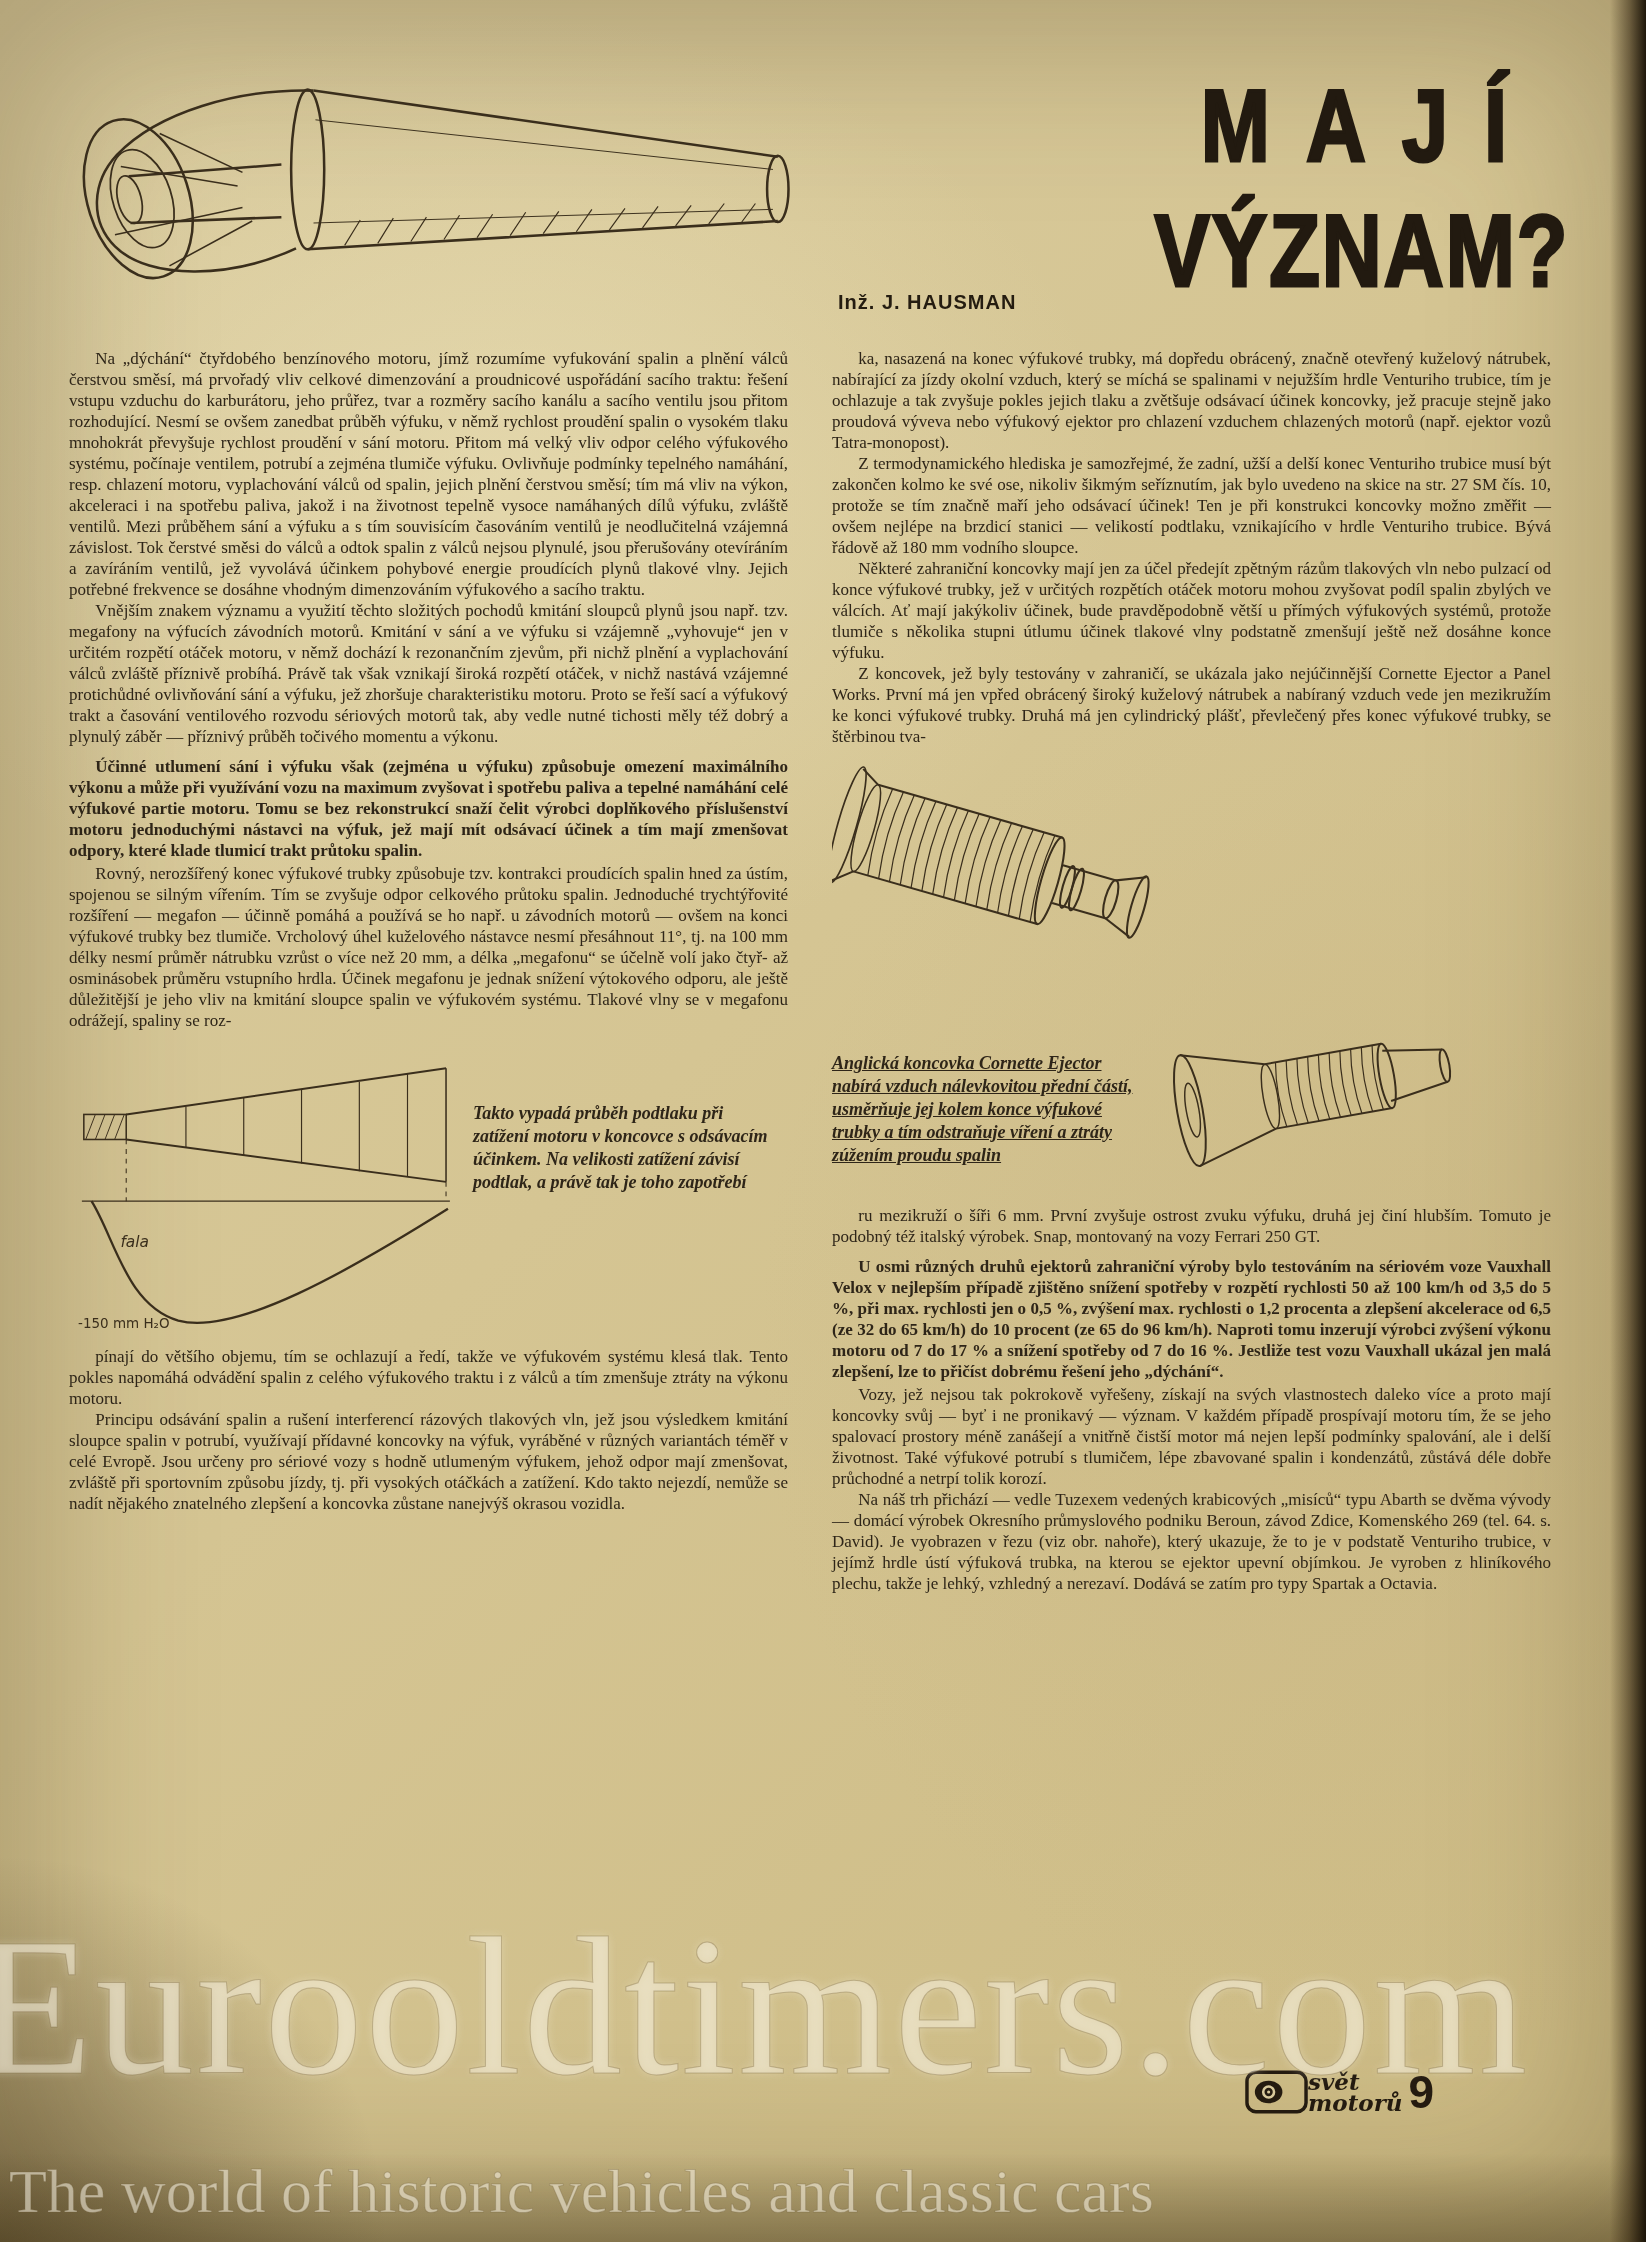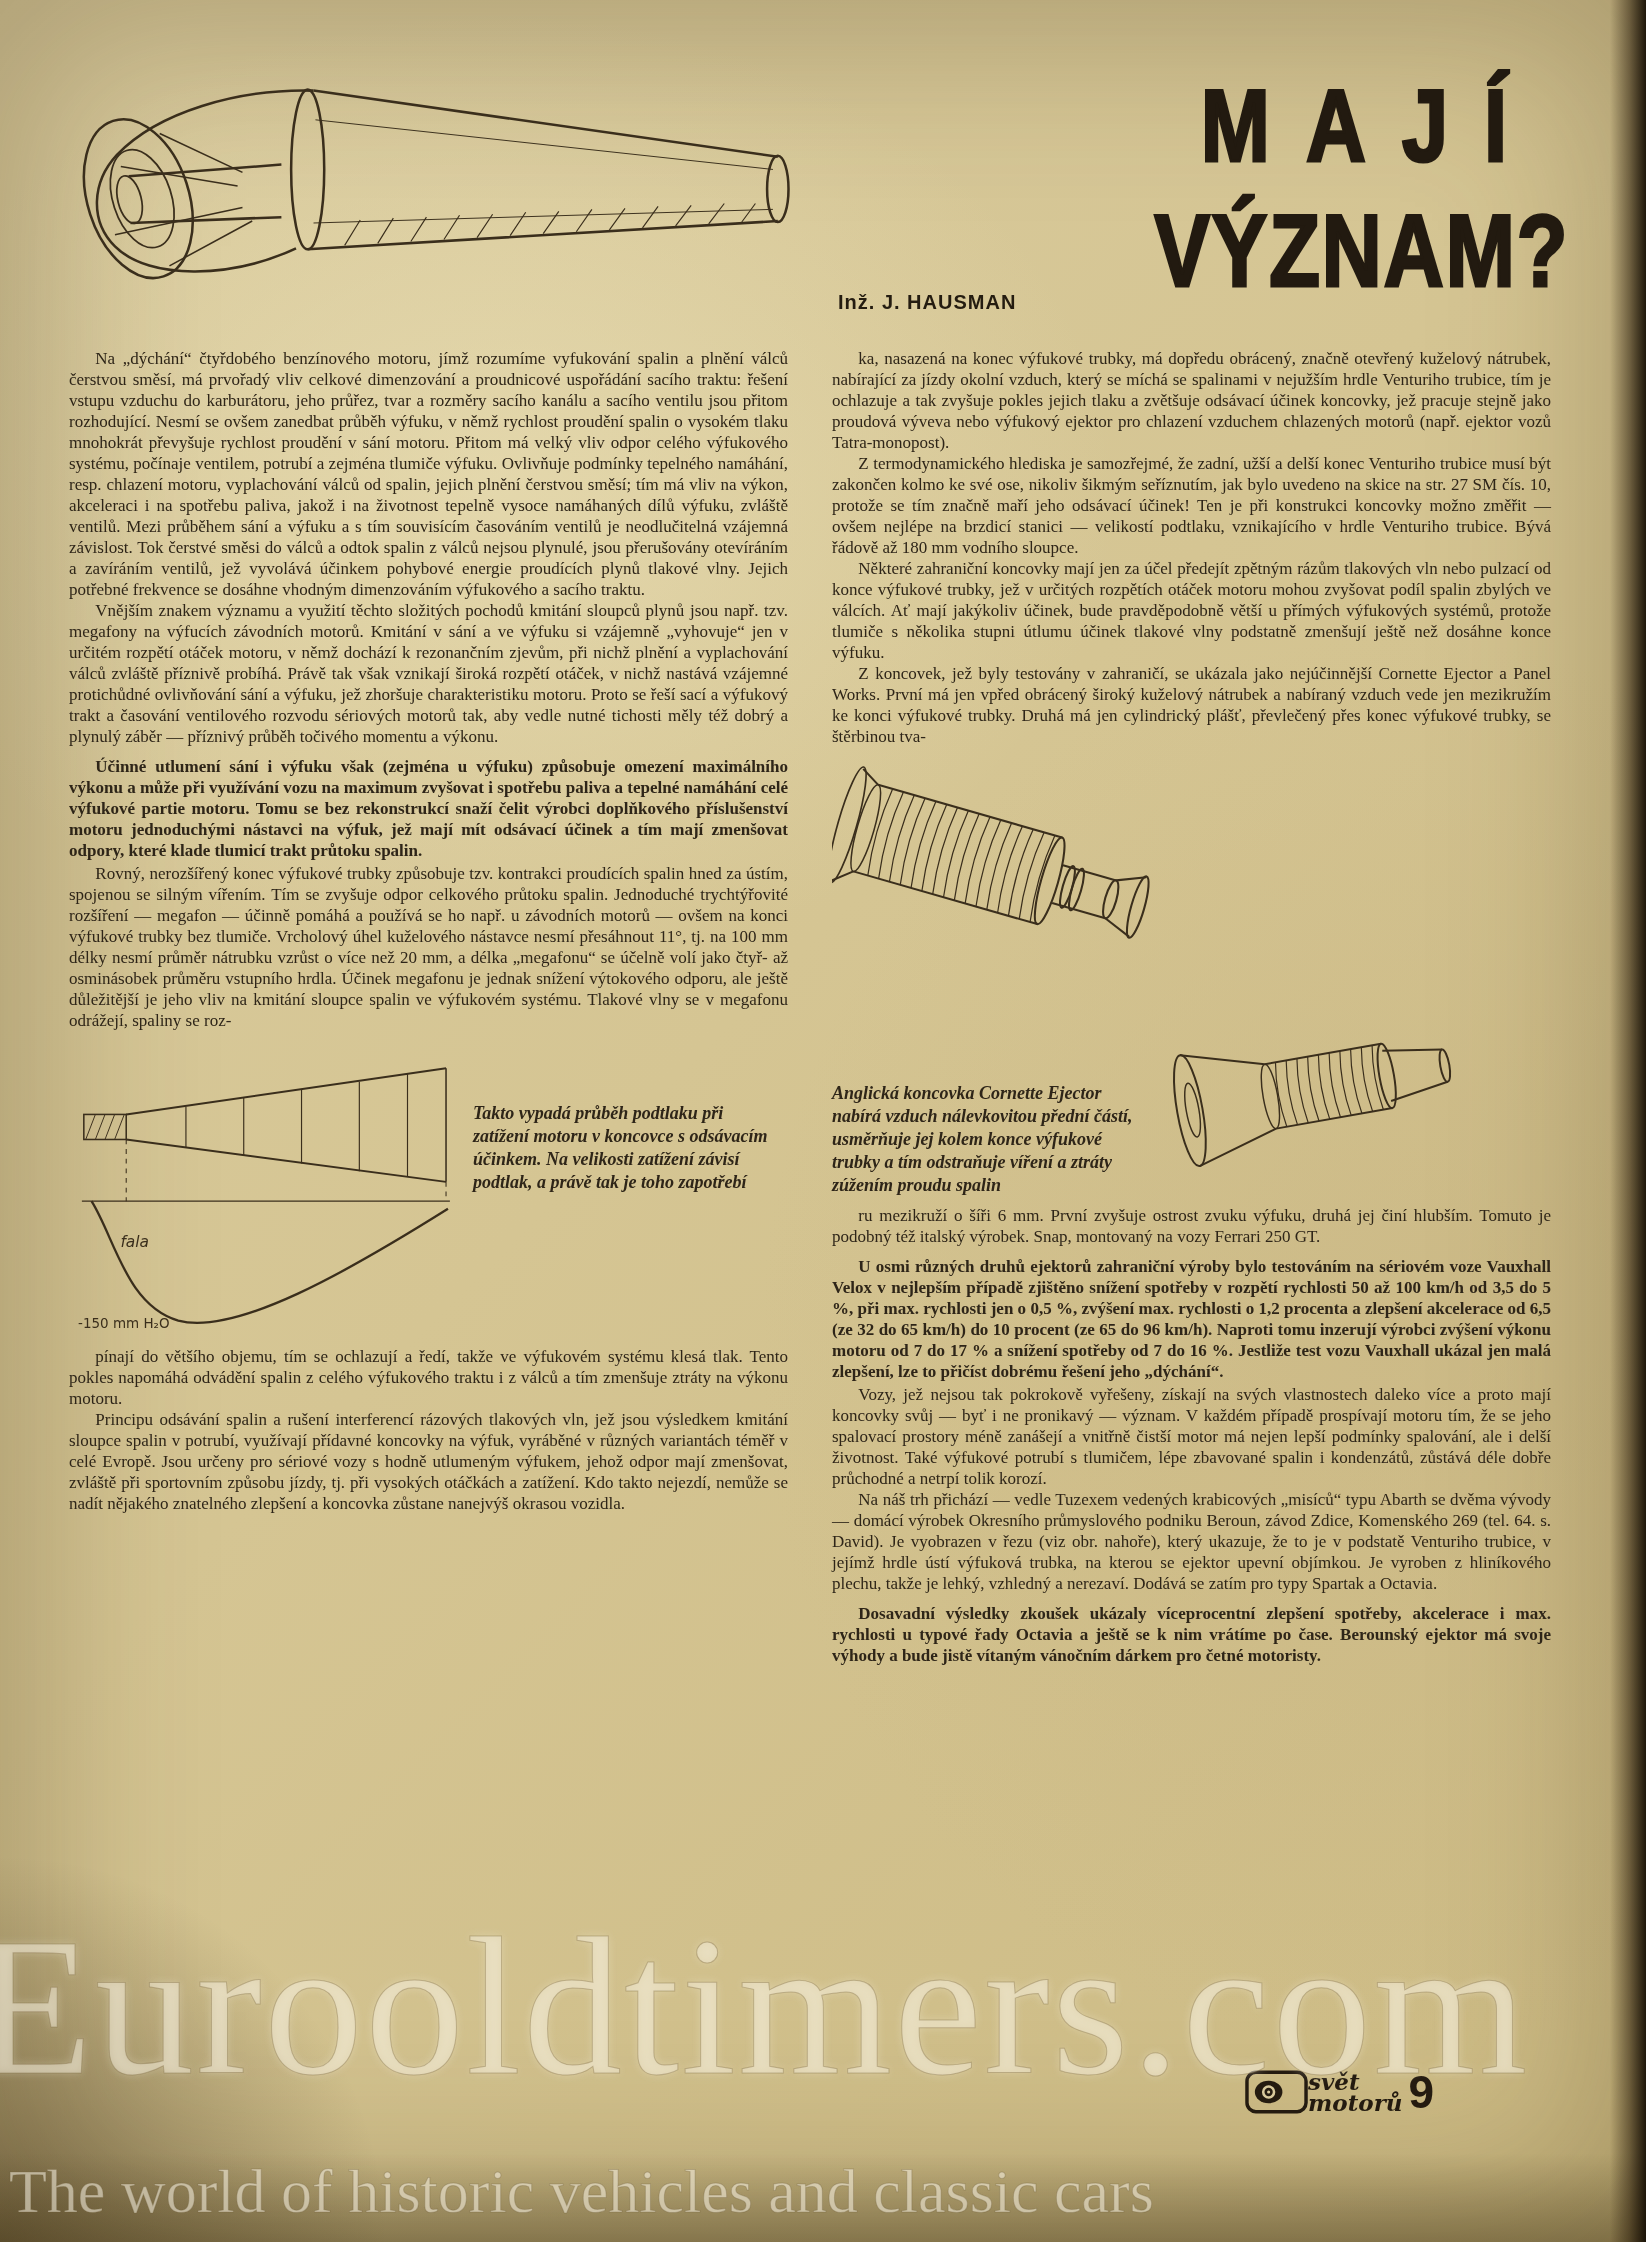--- a/index.html
+++ b/index.html
@@ -42,21 +42,21 @@
     font-style:italic; font-weight:bold;
     font-size:18px; line-height:23px; text-align:left; text-indent:0;
   }
   
   .diagram-row { display:flex; gap:16px; margin:16px 0 10px; align-items:flex-start; }
   .diagram-row .cap { width:297px; padding-top:55px; }
   
   .illu-block { margin:10px 0 8px; }
   .illu-row1 { display:flex; gap:18px; align-items:flex-start; }
   .illu-row1 .cap { width:297px; padding-top:26px; }
-  .illu-row2 { display:flex; gap:20px; align-items:flex-end; margin-top:-34px; }
+  .illu-row2 { display:flex; gap:20px; align-items:center; margin-top:-34px;text-decoration:underline; }
   .illu-row2 .cap { width:307px; padding-top:63px; font-weight:bold; }
   .svgtxt { font-family:"DejaVu Sans", sans-serif; font-style:italic; font-size:16px; }
   .svgtxt2 { font-family:"DejaVu Sans", sans-serif; font-size:14px; }
   
   .footer {
     position:absolute; left:1245px; top:2065px; z-index:3;
     display:flex; align-items:center; color:#241b10;
   }
   .logo-text {
     font-family:"DejaVu Serif", serif; font-style:italic; font-weight:bold;
@@ -199,21 +199,20 @@
               <ellipse cx="315" cy="140" rx="5" ry="18"></ellipse>
             </g>
           </svg>
         </div>
       </div>
 
       <p>ru mezikruží o šíři 6 mm. První zvyšuje ostrost zvuku výfuku, druhá jej činí hlubším. Tomuto je podobný též italský výrobek. Snap, montovaný na vozy Ferrari 250 GT.</p>
       <p class="b">U osmi různých druhů ejektorů zahraniční výroby bylo testováním na sériovém voze Vauxhall Velox v nejlepším případě zjištěno snížení spotřeby v rozpětí rychlosti 50 až 100 km/h od 3,5 do 5 %, při max. rychlosti jen o 0,5 %, zvýšení max. rychlosti o 1,2 procenta a zlepšení akcelerace od 6,5 (ze 32 do 65 km/h) do 10 procent (ze 65 do 96 km/h). Naproti tomu inzerují výrobci zvýšení výkonu motoru od 7 do 17 % a snížení spotřeby od 7 do 16 %. Jestliže test vozu Vauxhall ukázal jen malá zlepšení, lze to přičíst dobrému řešení jeho „dýchání“.</p>
       <p>Vozy, jež nejsou tak pokrokově vyřešeny, získají na svých vlastnostech daleko více a proto mají koncovky svůj — byť i ne pronikavý — význam. V každém případě prospívají motoru tím, že se jeho spalovací prostory méně zanášejí a vnitřně čistší motor má nejen lepší podmínky spalování, ale i delší životnost. Také výfukové potrubí s tlumičem, lépe zbavované spalin i kondenzátů, zůstává déle dobře průchodné a netrpí tolik korozí.</p>
       <p>Na náš trh přichází — vedle Tuzexem vedených krabicových „misíců“ typu Abarth se dvěma vývody — domácí výrobek Okresního průmyslového podniku Beroun, závod Zdice, Komenského 269 (tel. 64. s. David). Je vyobrazen v řezu (viz obr. nahoře), který ukazuje, že to je v podstatě Venturiho trubice, v jejímž hrdle ústí výfuková trubka, na kterou se ejektor upevní objímkou. Je vyroben z hliníkového plechu, takže je lehký, vzhledný a nerezaví. Dodává se zatím pro typy Spartak a Octavia.</p>
-      <p class="b">Dosavadní výsledky zkoušek ukázaly víceprocentní zlepšení spotřeby, akcelerace i max. rychlosti u typové řady Octavia a ještě se k nim vrátíme po čase. Berounský ejektor má svoje výhody a bude jistě vítaným vánočním dárkem pro četné motoristy.</p>
     </div>
   </div>
 
   <div class="footer">
     <svg width="63" height="44" viewBox="0 0 64 44">
       <rect x="2" y="2" width="60" height="40" rx="9" fill="none" stroke="#241b10" stroke-width="3.5"></rect>
       <ellipse cx="24" cy="22" rx="14" ry="11.5" fill="#241b10"></ellipse>
       <circle cx="24" cy="22" r="5.5" fill="none" stroke="#d8c99c" stroke-width="2.6"></circle>
       <circle cx="24" cy="22" r="1.6" fill="#d8c99c"></circle>
     </svg>

